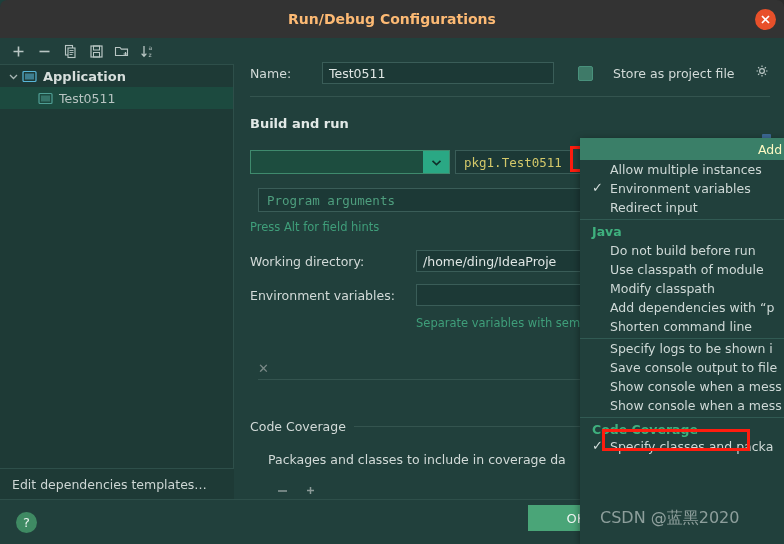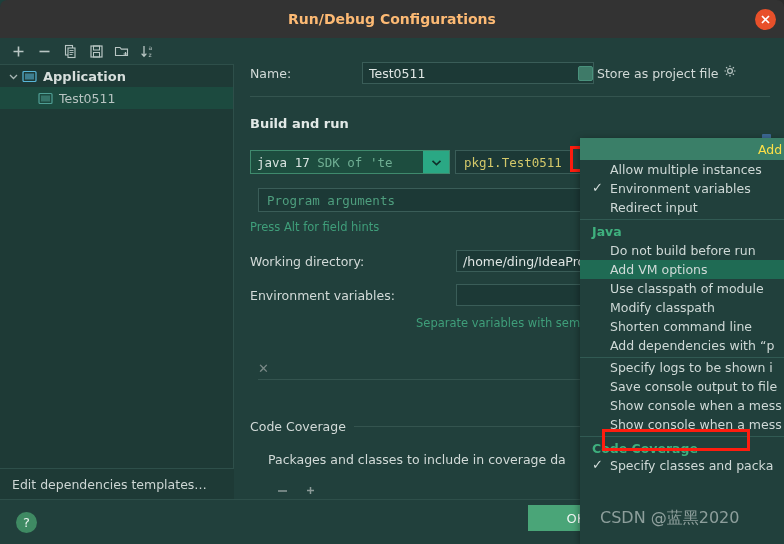--- a/index.html
+++ b/index.html
@@ -71,21 +71,21 @@
     color:#cdd6d4;font-size:12.5px;
     border-top:1px solid #2e4f4a;
     background:#1e3a36;
   }
 
   
   .main{
     position:absolute;left:234px;top:0;right:0;height:461px;
     background:#21403c;overflow:hidden;
   }
-  .row{position:absolute;display:flex;align-items:center;gap:40px;}
+  .row{position:absolute;display:flex;align-items:center;}
   .lab{color:#d2dad8;font-size:12.5px;}
   .inp{
     background:#1c3936;border:1px solid #3a5d58;color:#dfe6e4;
     height:22px;line-height:22px;padding:0 6px;font-size:12.5px;
     box-sizing:border-box;white-space:nowrap;overflow:hidden;
   }
   .checkbox{
     width:13px;height:13px;background:#3e7a68;border:1px solid #49917c;border-radius:2px;display:inline-block;
   }
   .sect-title{color:#e2e9e7;font-weight:bold;font-size:13px;}
@@ -146,21 +146,21 @@
 
   
   .menu{
     position:absolute;left:580px;top:138px;width:204px;height:406px;
     background:#21403c;
     box-shadow:0 2px 8px rgba(0,0,0,.45);
     overflow:hidden;z-index:30;
   }
   .menu-head{
     height:22px;background:#3a7f68;display:flex;align-items:center;
-    padding-left:178px;color:#fde047;font-size:12.5px;white-space:nowrap;
+    padding-left:178px;color:#fef9c3;font-size:12.5px;white-space:nowrap;
   }
   .menu-group{
     color:#3fb07e;font-weight:bold;font-size:12.5px;
     padding:4px 0 2px 12px;
   }
   .menu-sep{height:1px;background:#315a53;margin:2px 0 0 0;}
   .mi{
     position:relative;height:19px;display:flex;align-items:center;
     color:#cfd9d7;font-size:12.5px;white-space:nowrap;
     padding-left:30px;
@@ -292,39 +292,36 @@
       </div>
     </div>
 
     <div class="main">
 
       <div class="row" style="left:16px;top:24px;">
         <span class="lab" style="width:72px;">Name:</span>
         <span class="inp" style="width:232px;">Test0511</span>
       </div>
 
-      <div class="row" style="left:344px;top:26px;gap:4px;">
+      <div class="row" style="left:344px;top:26px;gap:20px;">
         <span class="checkbox"></span>
         <span class="lab">Store as project file</span>
         <span>
           <svg width="15" height="15" viewBox="0 0 15 15">
             <circle cx="7" cy="7" r="2.4" stroke="#b9c6c4" stroke-width="1.2" fill="none"></circle>
             <path d="M7 1.5v1.6 M7 10.9v1.6 M1.5 7h1.6 M10.9 7h1.6 M3.1 3.1l1.2 1.2 M9.7 9.7l1.2 1.2 M10.9 3.1L9.7 4.3 M4.3 9.7l-1.2 1.2" stroke="#b9c6c4" stroke-width="1.2"></path>
           </svg>
         </span>
       </div>
 
       <div class="hr" style="position:absolute;left:16px;top:58px;width:520px;"></div>
 
       <div class="sect-title" style="position:absolute;left:16px;top:78px;">Build and run</div>
 
       <div class="sdkbox" style="left:16px;top:112px;">
-        <div class="txt">
-          <span>java 17 </span><span class="dim">SDK of 'te</span>
-        </div>
         <div class="sdkarrow">
           <svg width="11" height="9" viewBox="0 0 11 9">
               <path d="M1.5 2.8 L5.5 6.6 L9.5 2.8" stroke="#10302a" stroke-width="1.6" fill="none"></path>
             </svg>
         </div>
       </div>
 
       <div class="mainclass" style="left:221px;top:112px;width:330px;">pkg1.Test0511</div>
 
       <div class="progargs" style="left:24px;top:150px;width:528px;">Program arguments</div>
@@ -405,34 +402,31 @@
     <div class="mi">
       <span>Redirect input</span>
     </div>
 
     <div class="menu-sep"></div>
 
     <div class="menu-group">Java</div>
     <div class="mi">
       <span>Do not build before run</span>
     </div>
-    <div class="mi sel">
-      <span>Add VM options</span>
-    </div>
     <div class="mi">
       <span>Use classpath of module</span>
     </div>
     <div class="mi">
       <span>Modify classpath</span>
     </div>
     <div class="mi">
+      <span>Add dependencies with “p</span>
+    </div>
+    <div class="mi">
       <span>Shorten command line</span>
-    </div>
-    <div class="mi">
-      <span>Add dependencies with “p</span>
     </div>
 
     <div class="menu-sep"></div>
 
     <div class="mi">
       <span>Specify logs to be shown i</span>
     </div>
     <div class="mi">
       <span>Save console output to file</span>
     </div>

